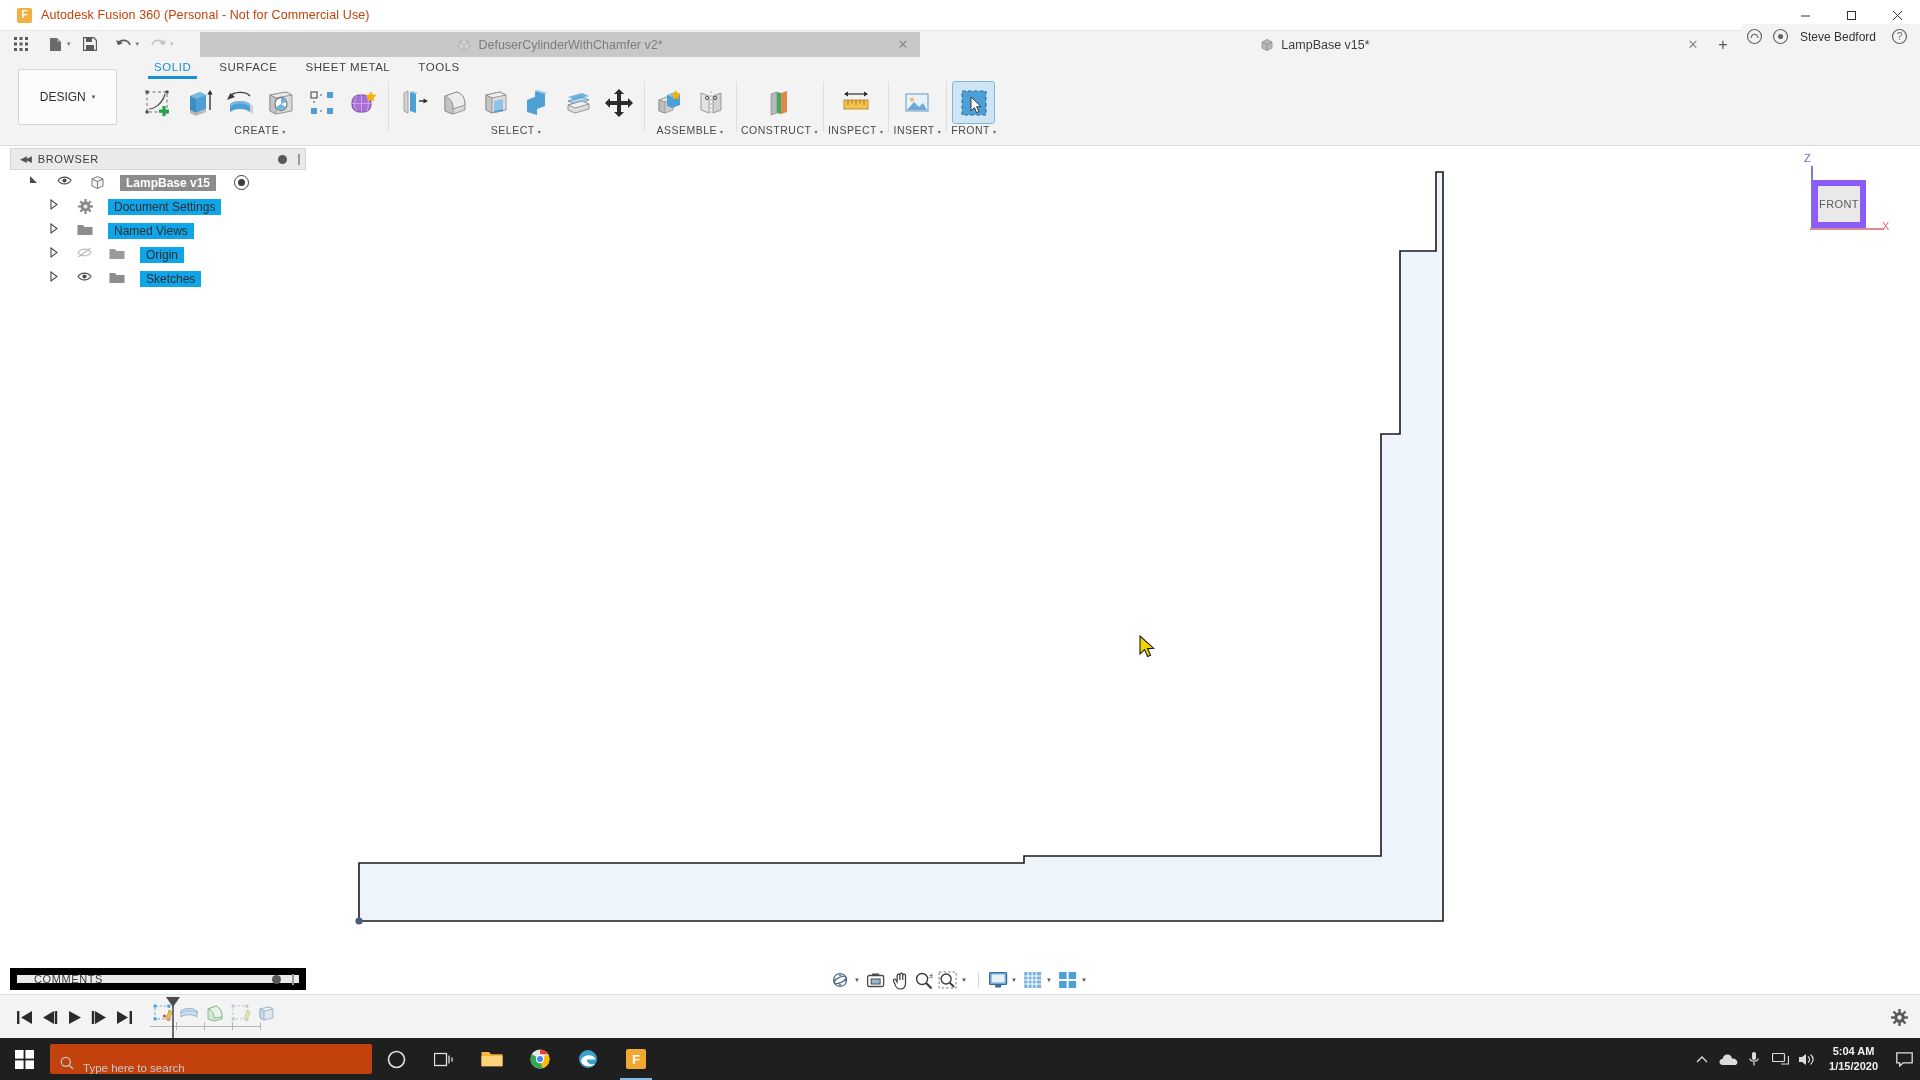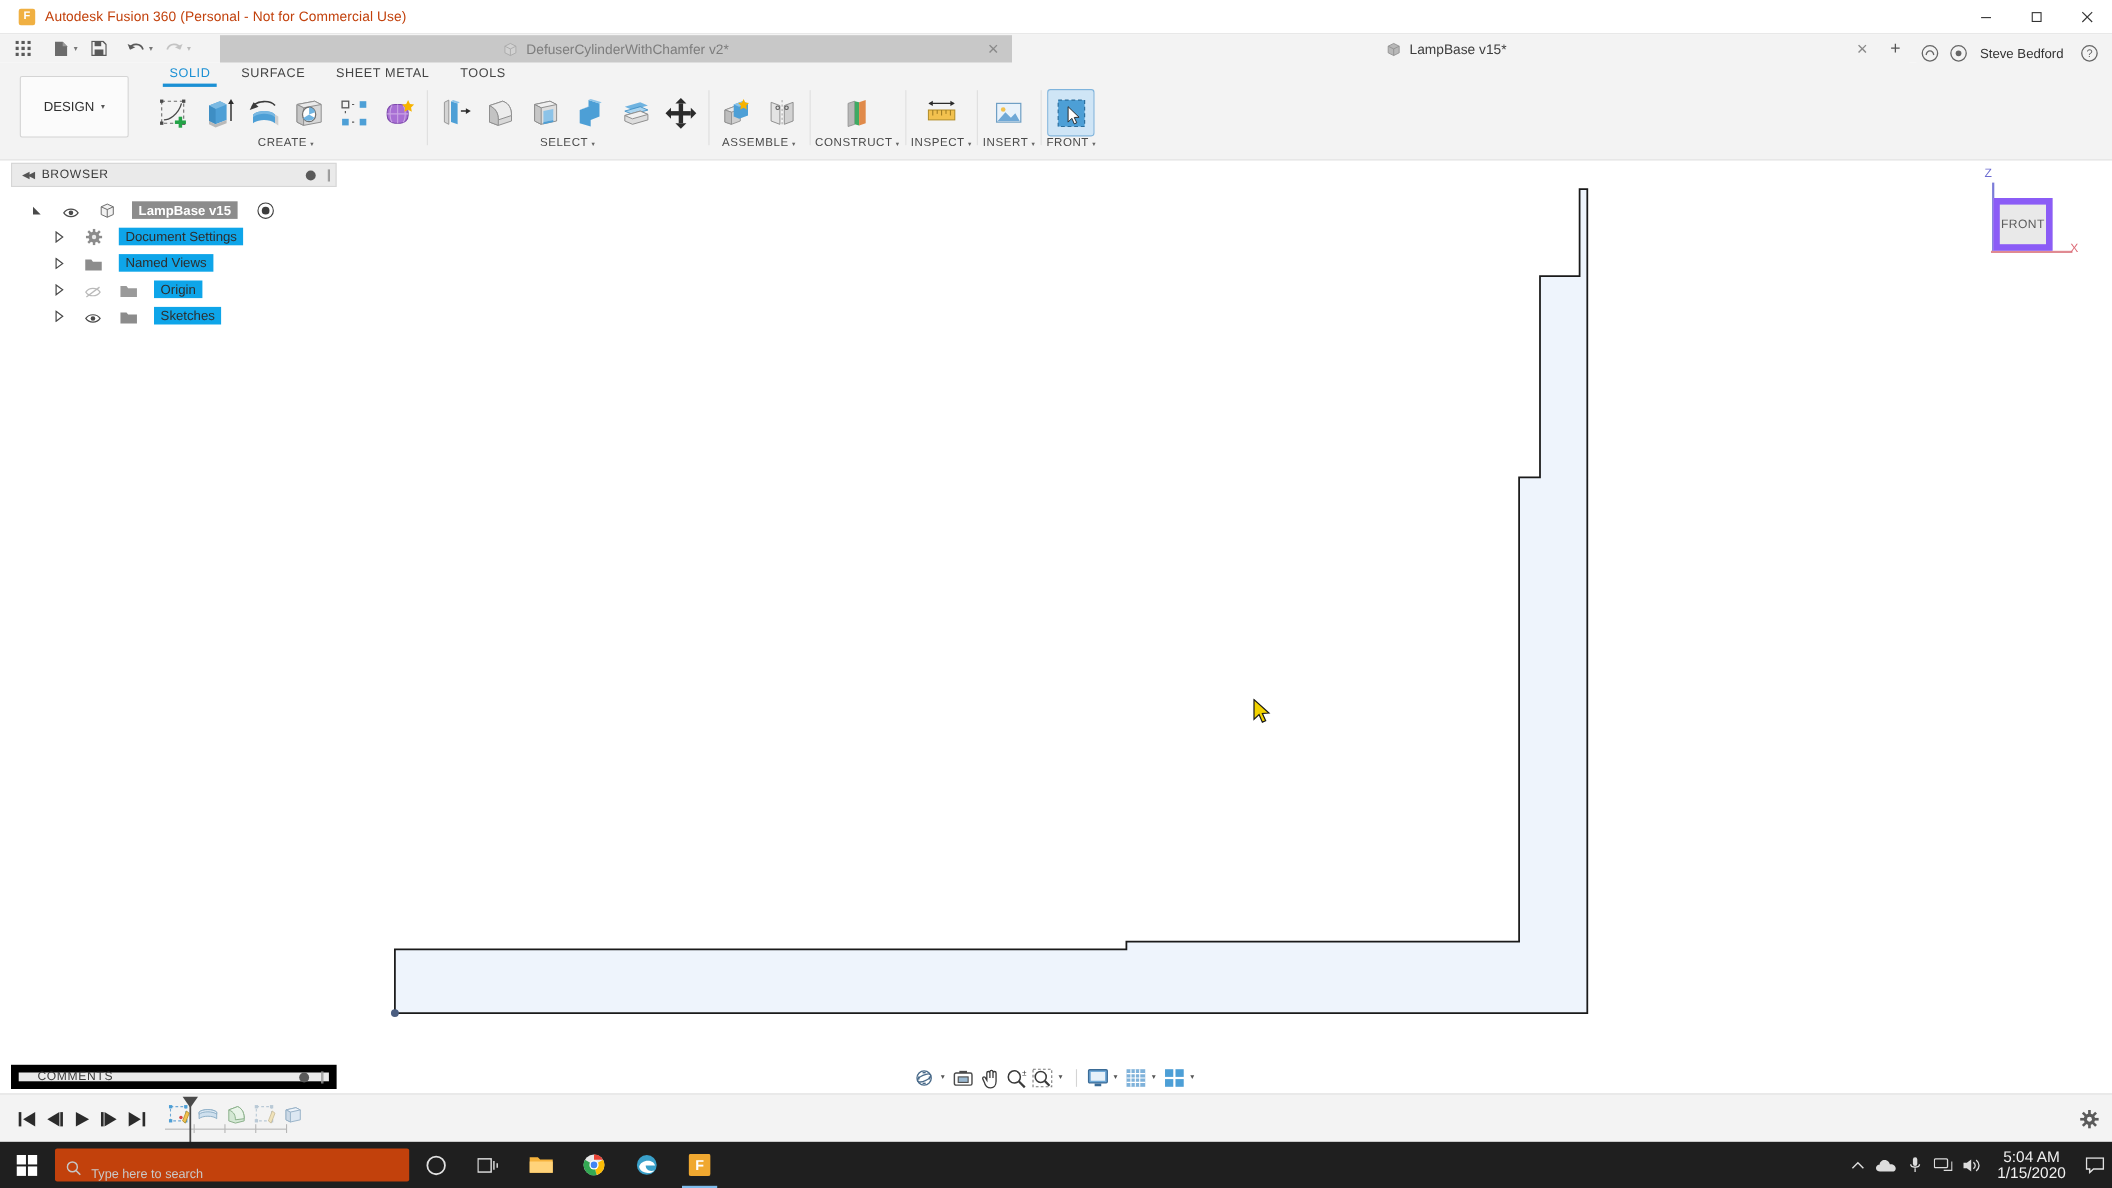--- a/index.html
+++ b/index.html
@@ -60,21 +60,21 @@
   .tab-close {
     position: absolute; right: 10px; top: 50%; transform: translateY(-50%);
     font-size: 13px; color: #8a8a8a; width: 14px; height: 14px;
     display: flex; align-items: center; justify-content: center;
   }
   .tab-plus {
     width: 26px; height: 25px; display: flex; align-items: center; justify-content: center;
     color: #555; font-size: 16px; background: #f3f3f3;
   }
   .acct-area {
-    position: absolute; right: 0; top: 36px; height: 25px; display: flex; align-items: center;
+    position: absolute; right: 0; top: 24px; height: 25px; display: flex; align-items: center;
     background: #f3f3f3; padding-right: 8px;
   }
   .acct-ico {
     width: 26px; height: 25px; display: flex; align-items: center; justify-content: center;
     color: #5a5a5a;
   }
   .acct-name { font-size: 12px; color: #333; margin: 0 10px 0 6px; }
 
   
   .ribbon {
@@ -126,21 +126,21 @@
   }
   .browser-hdr .collapse { font-size: 9px; color: #555; margin: 0 8px 0 9px; letter-spacing: -2px; }
   .browser-hdr .btitle { font-size: 11px; color: #3c3c3c; letter-spacing: 0.6px; }
   .browser-hdr .dot {
     margin-left: auto; margin-right: 18px; width: 9px; height: 9px;
     border-radius: 50%; background: #5a5a5a;
   }
   .browser-hdr .grip { position: absolute; right: 5px; width: 2px; height: 11px; border-left: 1px solid #9a9a9a; border-right: 1px solid #9a9a9a;}
 
   .tree { position: absolute; left: 10px; top: 175px; width: 296px; }
-  .node { display: flex; align-items: flex-end; height: 24px; font-size: 12px; color: #2e2e2e; gap: 12px; }
+  .node { display: flex; align-items: flex-start; height: 24px; font-size: 12px; color: #2e2e2e; gap: 12px; }
   .arrow-tri {
     width: 16px; text-align: center; color: #4a4a4a; font-size: 9px;
   }
   .eye { width: 20px; display: flex; align-items: center; justify-content: center; }
   .node-ico { width: 22px; display: flex; align-items: center; justify-content: center; }
   .node-lbl { padding: 1px 6px; }
   .node.root .node-lbl { background: #8c8c8c; color: #fff; font-weight: bold; }
   .node .node-lbl.sh { background: #0ea5e9; }
   .radio-mark {
     width: 15px; height: 15px; border-radius: 50%; border: 1.5px solid #3d3d3d;
@@ -210,21 +210,21 @@
   .search-box {
     width: 322px; height: 30px; background: #c2410c; border-radius: 2px;
     display: flex; align-items: flex-end; margin-left: 2px;
   }
   .search-box .mag { margin: 0 9px 0 10px; color: #c6c6c6; }
   .search-box .ph { font-size: 11.5px; color: #c9c9c9; }
   .tb-ico { width: 48px; height: 42px; display: flex; align-items: center; justify-content: center; position: relative; }
   .tb-ico.active::after { content:""; position:absolute; bottom:0; left:8px; right:8px; height:2px; background:#7fbcec; }
   .tray { margin-left: auto; display: flex; align-items: center; height: 42px; }
   .tray-ico { width: 26px; height: 42px; display: flex; align-items: center; justify-content: center; color: #dcdcdc; }
-  .clock { color: #f0f0f0; font-size: 14px; text-align: center; line-height: 15px; padding: 0 10px; }
+  .clock { color: #f0f0f0; font-size: 11px; text-align: center; line-height: 15px; padding: 0 10px; font-weight: bold; }
   .notif { width: 32px; height: 42px; display: flex; align-items: center; justify-content: center; color: #e0e0e0; }
 </style>
 </head>
 <body>
 
 <div id="app">
 
   <div class="titlebar">
     <div class="app-logo">F</div>
     <div class="title-text">Autodesk Fusion 360 (Personal - Not for Commercial Use)</div>

